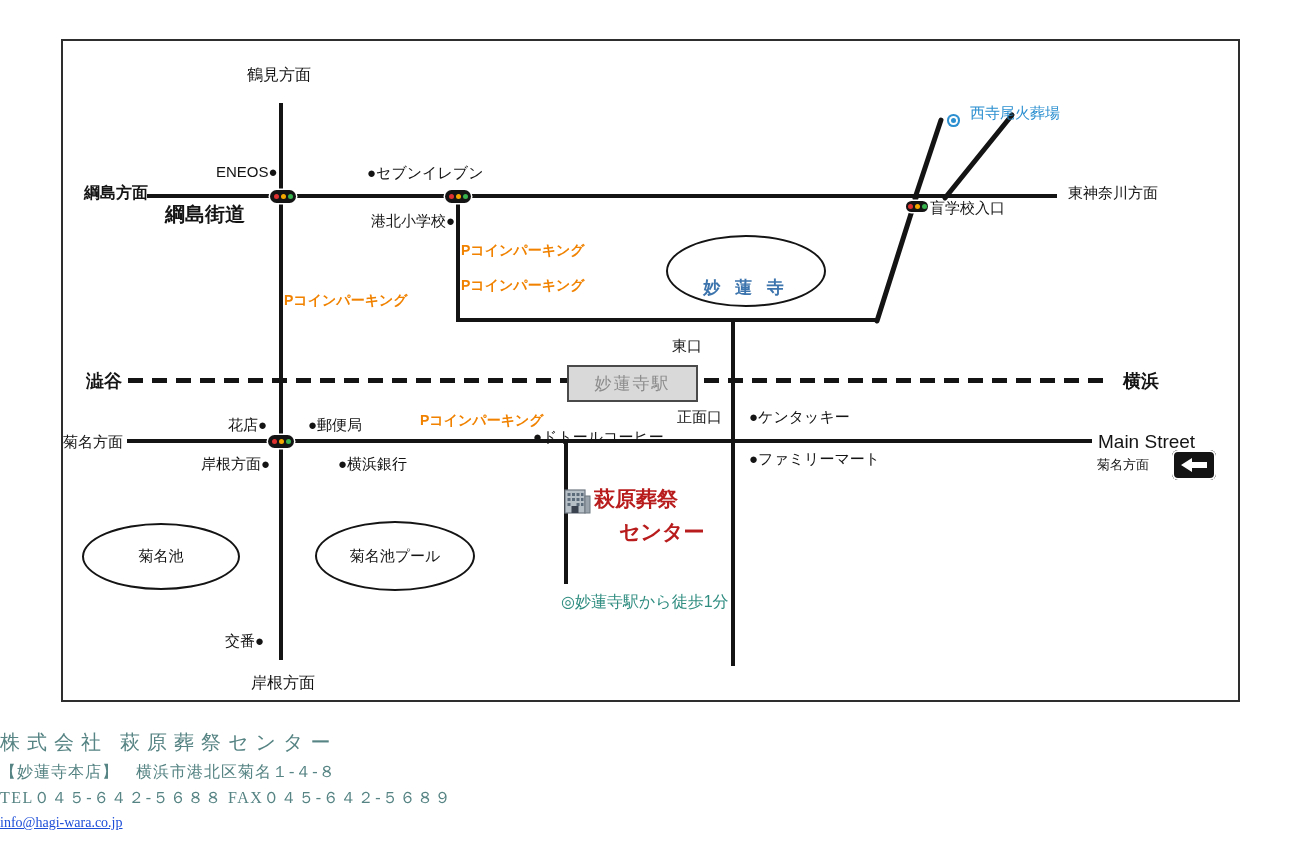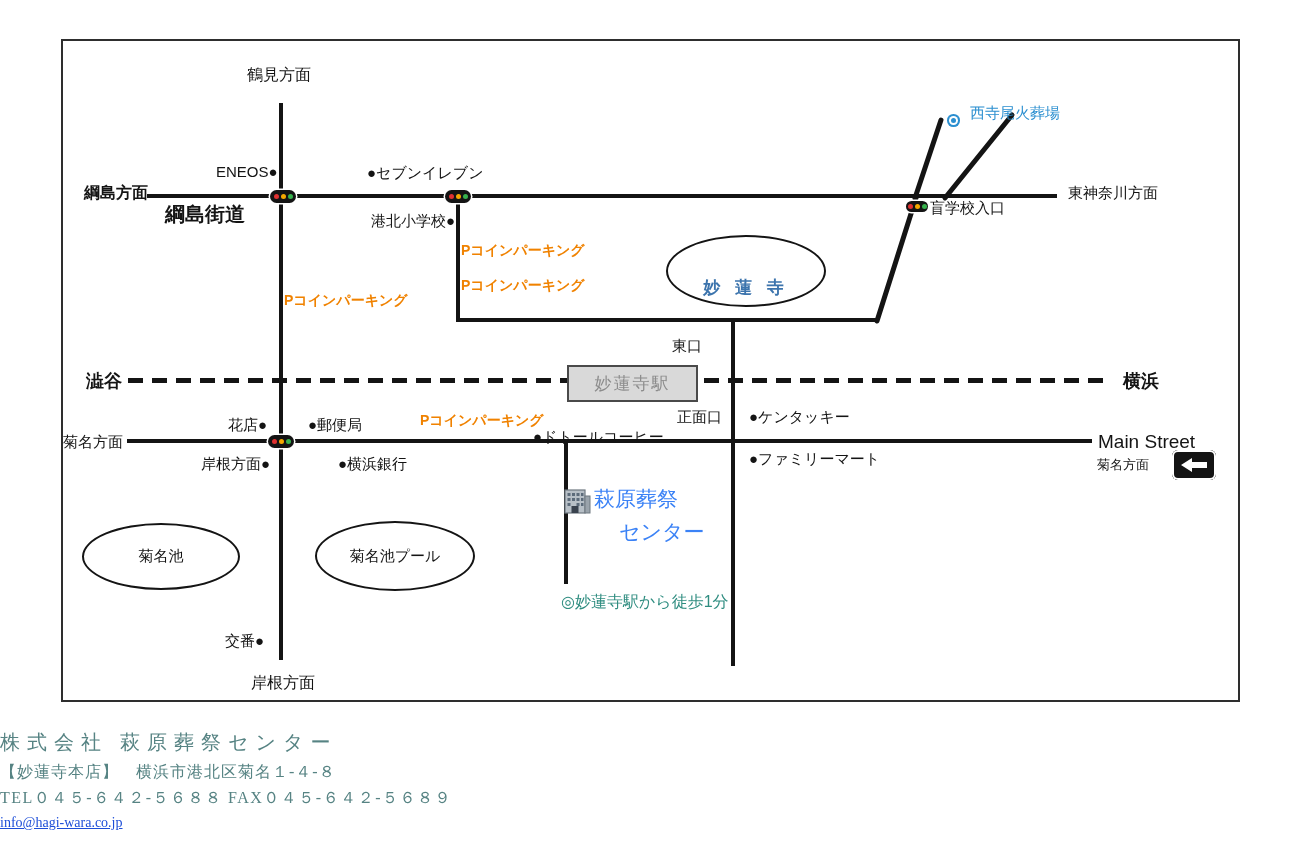--- a/index.html
+++ b/index.html
@@ -10,21 +10,21 @@
   .road{position:absolute;background:#141414;}
   .rail{position:absolute;left:128px;top:378px;width:982px;height:5px;
         background:repeating-linear-gradient(90deg,#141414 0 15px,transparent 15px 24px);}
   .svg-overlay{position:absolute;left:0;top:0;width:1299px;height:852px;pointer-events:none;}
   .lbl{position:absolute;white-space:nowrap;font-size:15px;line-height:1.25;}
   .b{font-weight:bold;}
   .f16{font-size:16px;} .f18{font-size:18px;} .f19{font-size:19px;}
   .f20{font-size:20px;} .f13{font-size:13px;}
   .orange{color:#f08200;font-weight:bold;font-size:14px;}
   .blue{color:#2b8fd0;}
-  .teal{color:#3b82f6;font-weight:normal;font-size:21px;}
+  .teal{color:#b91c1c;font-weight:bold;font-size:21px;}
   .teal-light{color:#2f8d80;font-size:16px;}
   .oval{position:absolute;border:2.5px solid #141414;border-radius:50%;background:#fff;
         display:flex;align-items:center;justify-content:center;}
   .temple-text{color:#3c74ad;font-size:17px;font-weight:bold;letter-spacing:5px;margin-top:32px;}
   .oval-text{font-size:15px;color:#141414;}
   .station{position:absolute;left:567px;top:365px;width:127px;height:33px;
         background:#d9d9d9;border:2px solid #4a4a4a;display:flex;align-items:center;
         justify-content:center;color:#8c8c8c;font-size:17px;letter-spacing:2px;}
   .tl{position:absolute;width:26px;height:13px;background:#141414;border-radius:7px;
         display:flex;align-items:center;justify-content:center;gap:2px;

